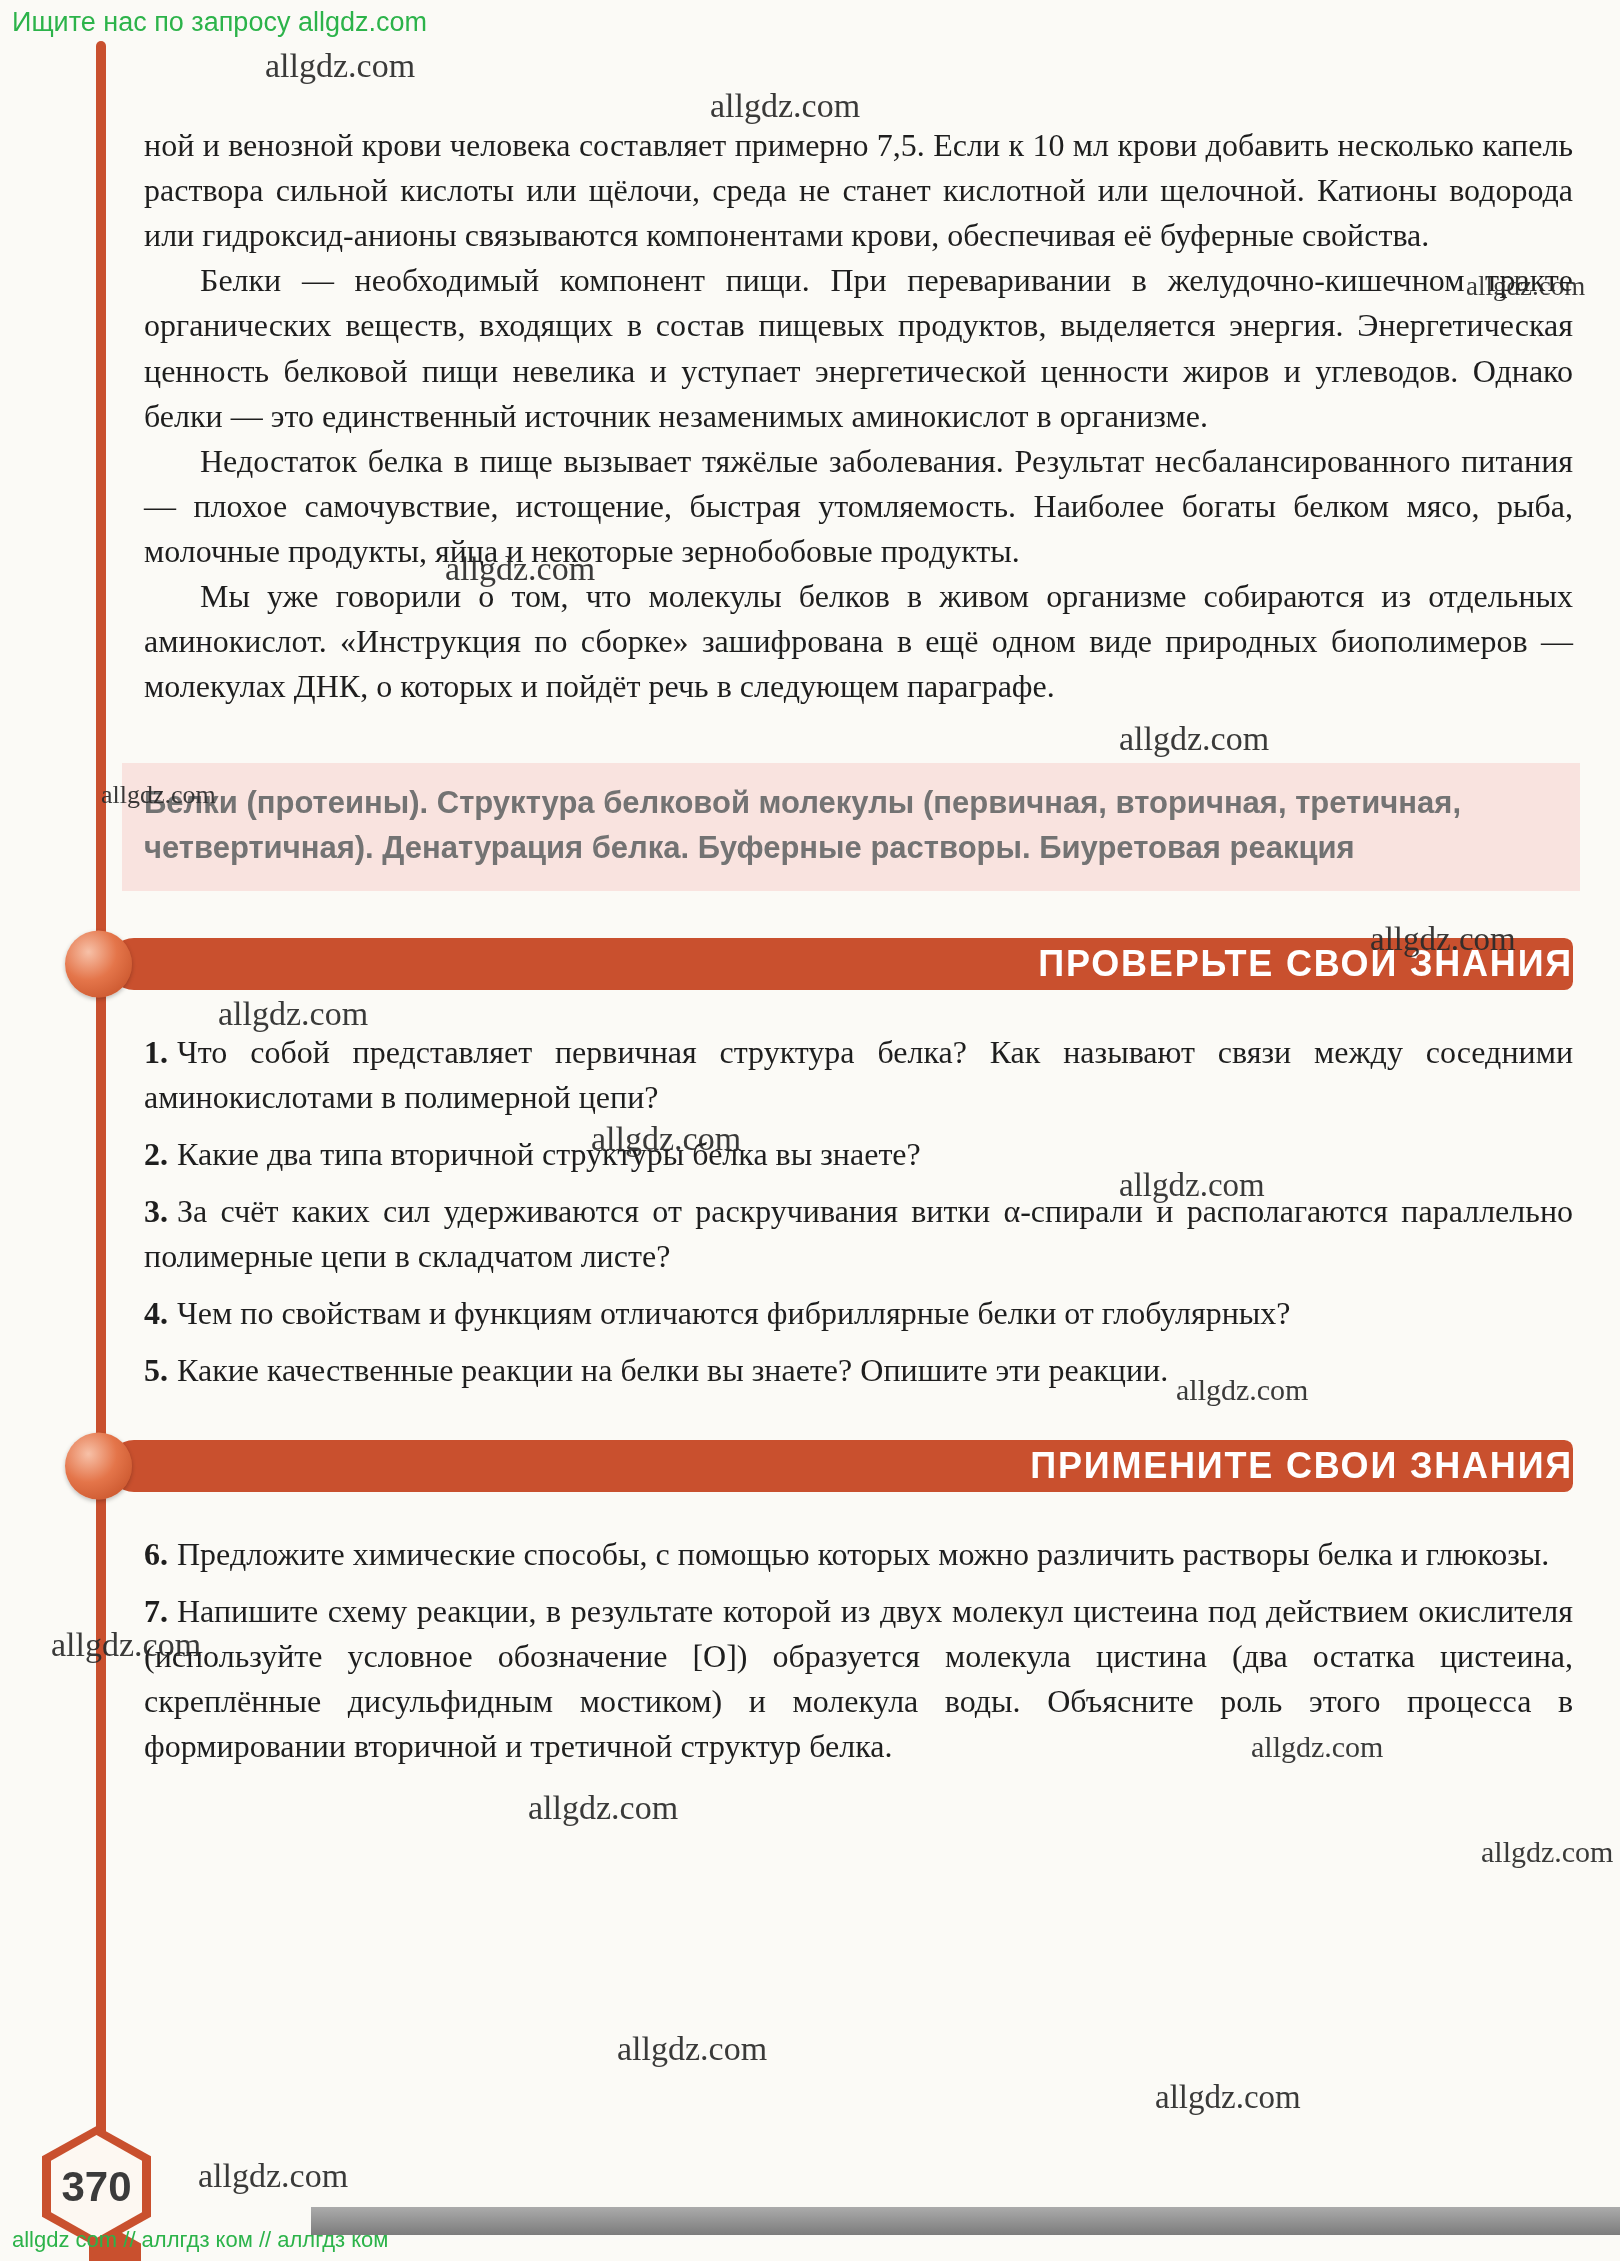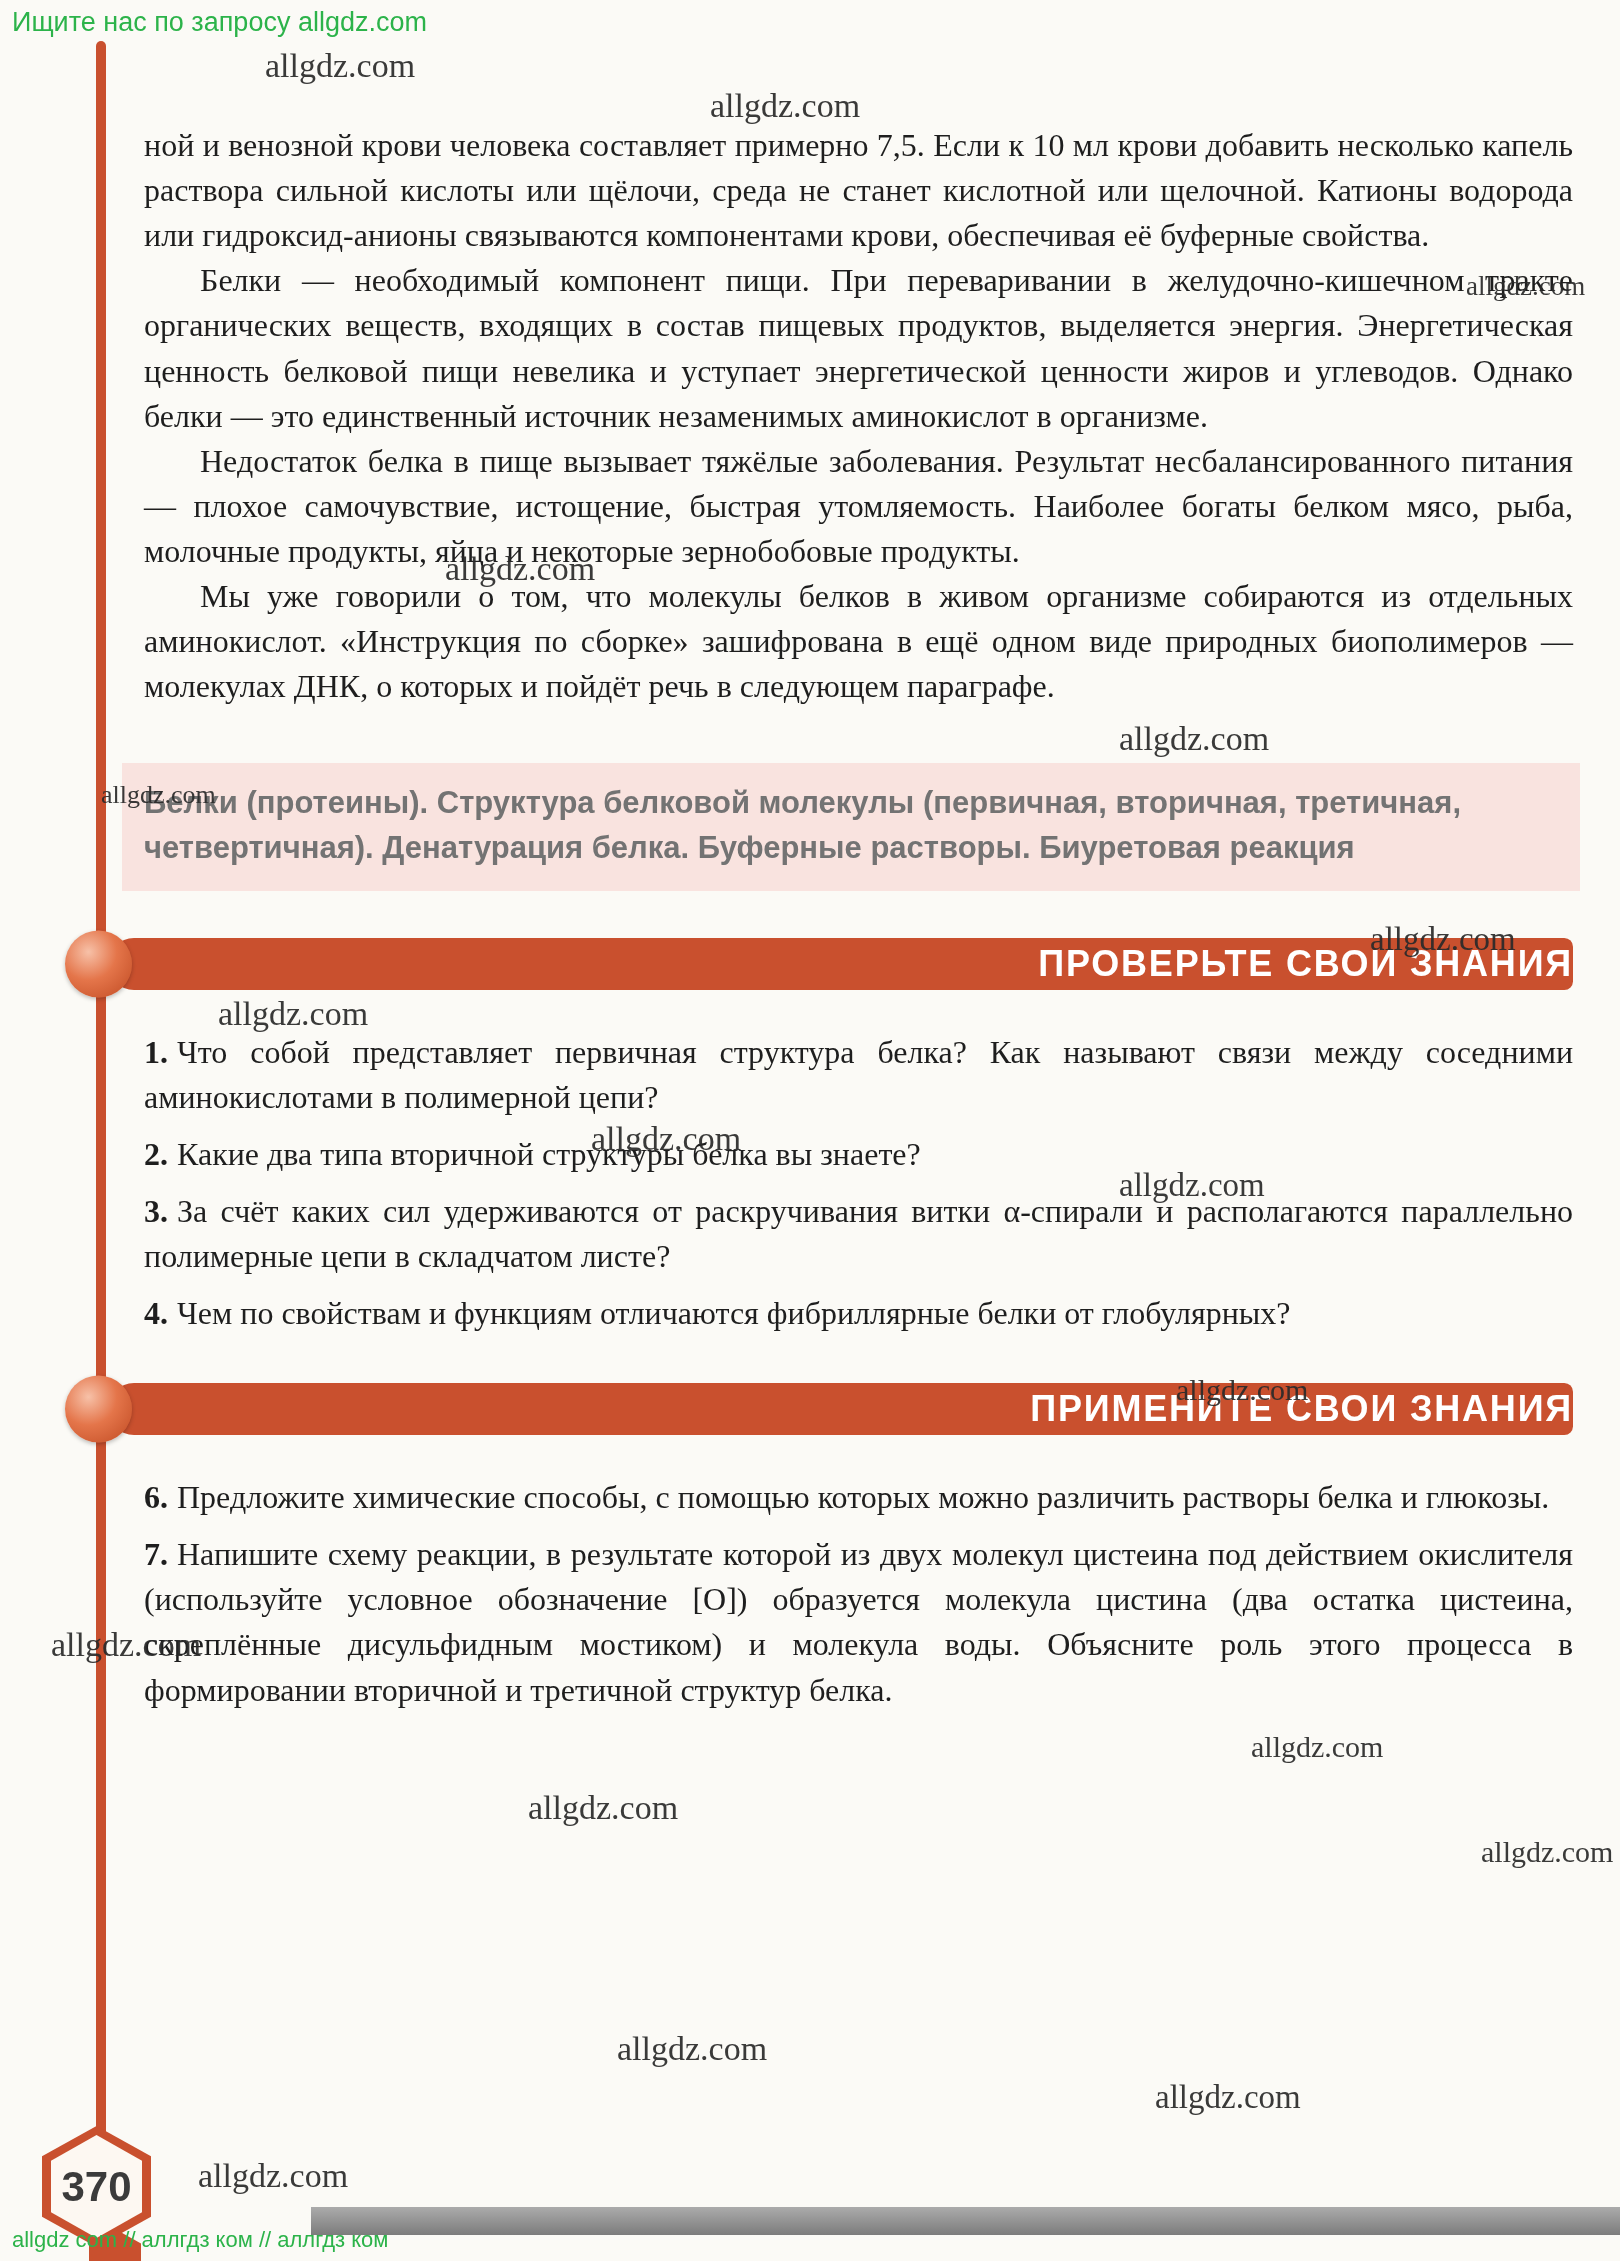--- a/index.html
+++ b/index.html
@@ -75,20 +75,21 @@
     <div class="banner">
       <span class="sphere"></span>
       <span class="banner-label">ПРОВЕРЬТЕ СВОИ ЗНАНИЯ</span>
     </div>
 
     <div class="qlist">
       <p class="q"><span class="qnum">1.</span><span class="qtext">Что собой представляет первичная структура белка? Как называют связи между соседними аминокислотами в полимерной цепи?</span></p>
       <p class="q"><span class="qnum">2.</span><span class="qtext">Какие два типа вторичной структуры белка вы знаете?</span></p>
       <p class="q"><span class="qnum">3.</span><span class="qtext">За счёт каких сил удерживаются от раскручивания витки α-спирали и располагаются параллельно полимерные цепи в складчатом листе?</span></p>
       <p class="q"><span class="qnum">4.</span><span class="qtext">Чем по свойствам и функциям отличаются фибриллярные белки от глобулярных?</span></p>
+      <p class="q"><span class="qnum">5.</span><span class="qtext">Какие качественные реакции на белки вы знаете? Опишите эти реакции.</span></p>
     </div>
 
     <div class="banner">
       <span class="sphere"></span>
       <span class="banner-label">ПРИМЕНИТЕ СВОИ ЗНАНИЯ</span>
     </div>
 
     <div class="qlist">
       <p class="q"><span class="qnum">6.</span><span class="qtext">Предложите химические способы, с помощью которых можно различить растворы белка и глюкозы.</span></p>
       <p class="q"><span class="qnum">7.</span><span class="qtext">Напишите схему реакции, в результате которой из двух молекул цистеина под действием окислителя (используйте условное обозначение [O]) образуется молекула цистина (два остатка цистеина, скреплённые дисульфидным мостиком) и молекула воды. Объясните роль этого процесса в формировании вторичной и третичной структур белка.</span></p>

